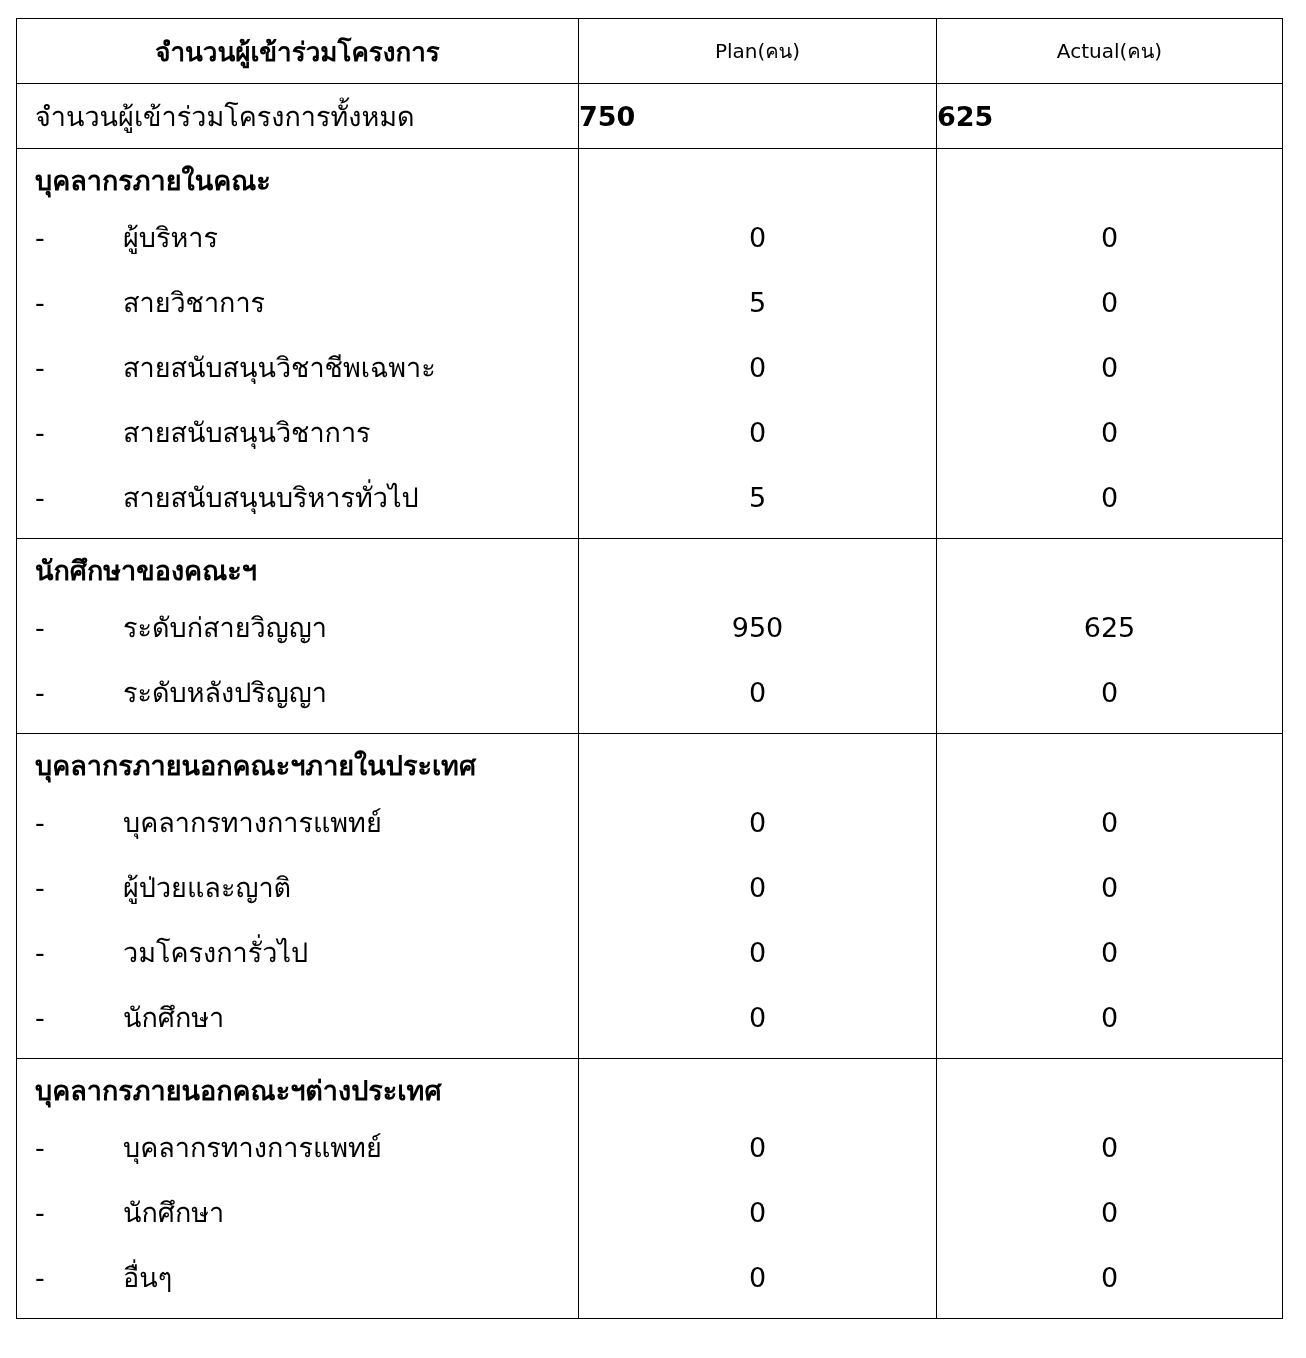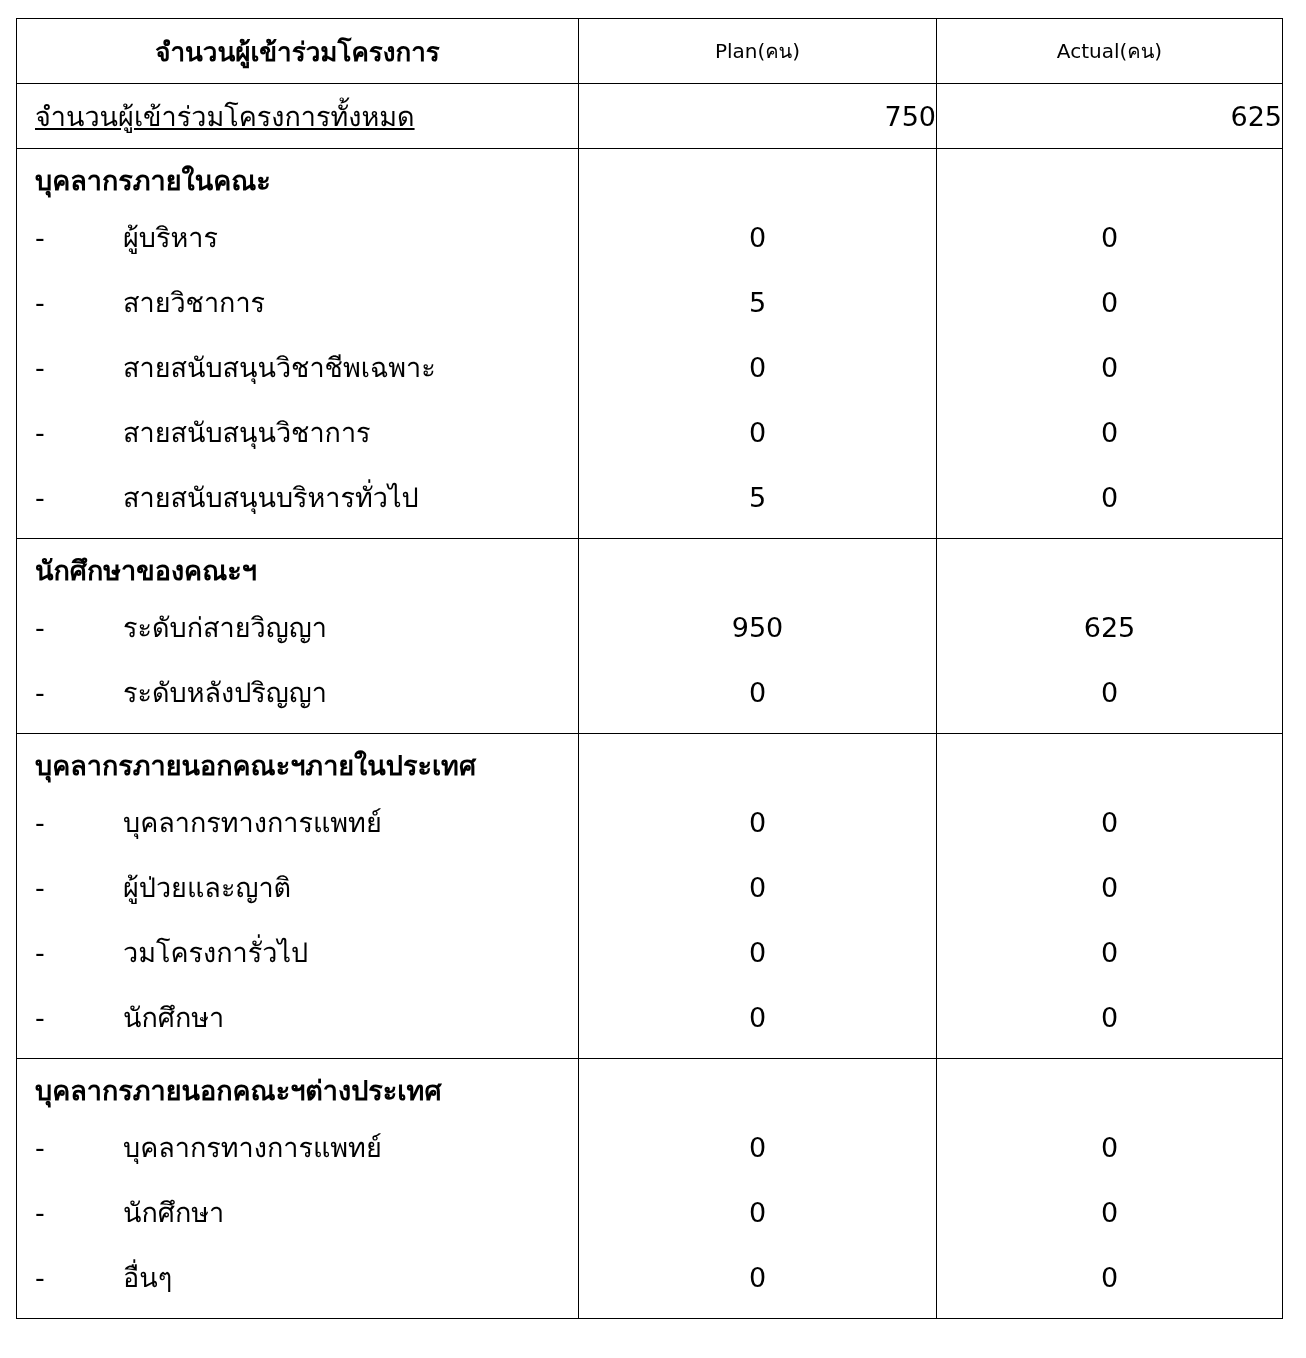--- a/index.html
+++ b/index.html
@@ -42,22 +42,22 @@
     }
     .hdr th.num-h {
       font-weight: normal;
       font-size: 20px;
     }
     .total td {
       height: 64px;
       font-size: 27px;
       vertical-align: middle;
     }
-    .total td.lbl { padding-left: 18px; text-decoration: underline; }
-    .total td.num { text-align: right; }
+    .total td.lbl { padding-left: 18px; }
+    .total td.num { text-align: left; font-weight: bold; }
 
     .grp td { padding-top: 8px; padding-bottom: 8px; }
     .grp-title {
       font-size: 27px;
       height: 48px;
       line-height: 48px;
       padding-left: 18px;
       white-space: nowrap;
       font-weight: bold;
     }

